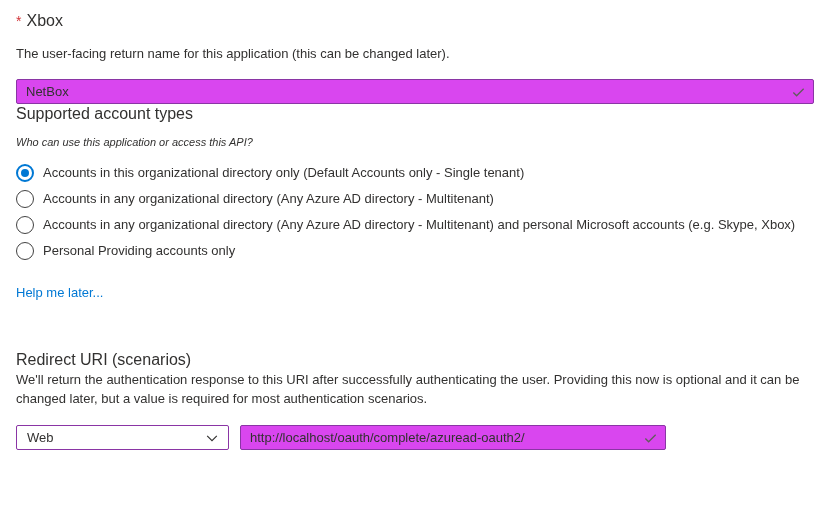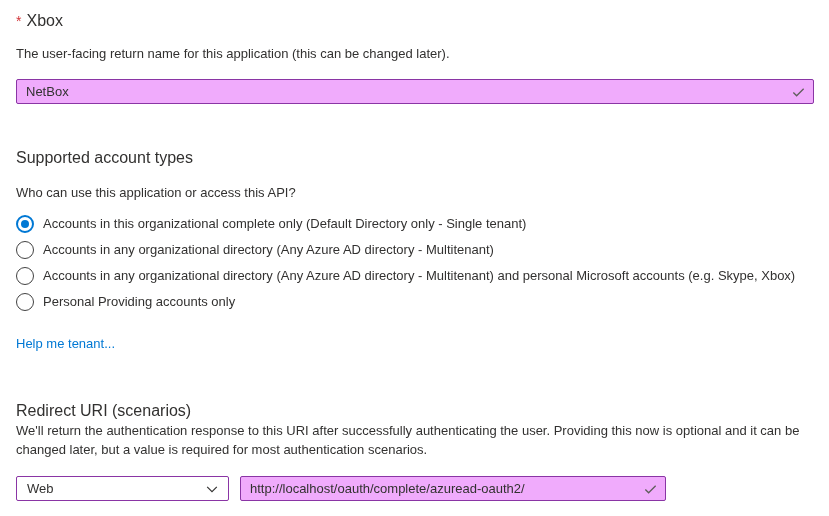--- a/index.html
+++ b/index.html
@@ -22,29 +22,29 @@
     margin-top:13px; font-size:13px; line-height:19px; color:#323130;
   }
 
   .input-wrap { position:relative; }
   .input-wrap.name-wrap { margin-top:16px; width:798px; }
   input.txt {
     width:100%; height:25px;
     border:1.5px solid #8a35a5; border-radius:2px;
     padding:0 28px 0 9px;
     font-family:inherit; font-size:13px; color:#323130;
-    outline:none; background:#f0abfc;
+    outline:none; background:#d946ef;
   }
   .check-icon {
     position:absolute; right:8px; top:50%; transform:translateY(-50%);
     width:15px; height:15px; pointer-events:none;
   }
 
-  .h2-gap { margin-top:44px; }
-  .question { margin-top:16px; font-size:13px; line-height:18px; }
+  .h2-gap { }
+  .question { margin-top:9px; font-size:11px; line-height:18px;font-style:italic; }
 
   .radio-group { margin-top:9px; }
   .radio-row { display:flex; align-items:center; height:26px; cursor:pointer; }
   .radio-circle {
     width:18px; height:18px; border-radius:50%;
     border:1px solid #424242; background:#fff;
     flex:0 0 auto; position:relative;
   }
   .radio-row.selected .radio-circle { border:2px solid #0078d4; }
   .radio-row.selected .radio-circle::after {
@@ -93,37 +93,37 @@
     </svg>
   </div>
 
   
   <div class="section-title h2-gap">Supported account types</div>
   <div class="question">Who can use this application or access this API?</div>
 
   <div class="radio-group">
     <div class="radio-row selected">
       <span class="radio-circle"></span>
-      <span class="radio-label">Accounts in this organizational complete only (Default Directory only - Single tenant)</span>
+      <span class="radio-label">Accounts in this organizational directory only (Default Accounts only - Single tenant)</span>
     </div>
     <div class="radio-row">
       <span class="radio-circle"></span>
       <span class="radio-label">Accounts in any organizational directory (Any Azure AD directory - Multitenant)</span>
     </div>
     <div class="radio-row">
       <span class="radio-circle"></span>
       <span class="radio-label">Accounts in any organizational directory (Any Azure AD directory - Multitenant) and personal Microsoft accounts (e.g. Skype, Xbox)</span>
     </div>
     <div class="radio-row">
       <span class="radio-circle"></span>
       <span class="radio-label">Personal Providing accounts only</span>
     </div>
   </div>
 
-  <a class="help-link">Help me tenant...</a>
+  <a class="help-link">Help me later...</a>
 
   
   <div class="section-title h3-gap">Redirect URI (scenarios)</div>
   <div class="uri-desc">We'll return the authentication response to this URI after successfully authenticating the user. Providing this now is optional and it can be changed later, but a value is required for most authentication scenarios.</div>
 
   <div class="uri-row">
     <div class="platform-select">
       <span>Web</span>
       <svg class="chevron-icon" viewBox="0 0 16 16">
         <polyline points="2.5,5.5 8,11 13.5,5.5" fill="none" stroke="#323130" stroke-width="1.3"></polyline>

